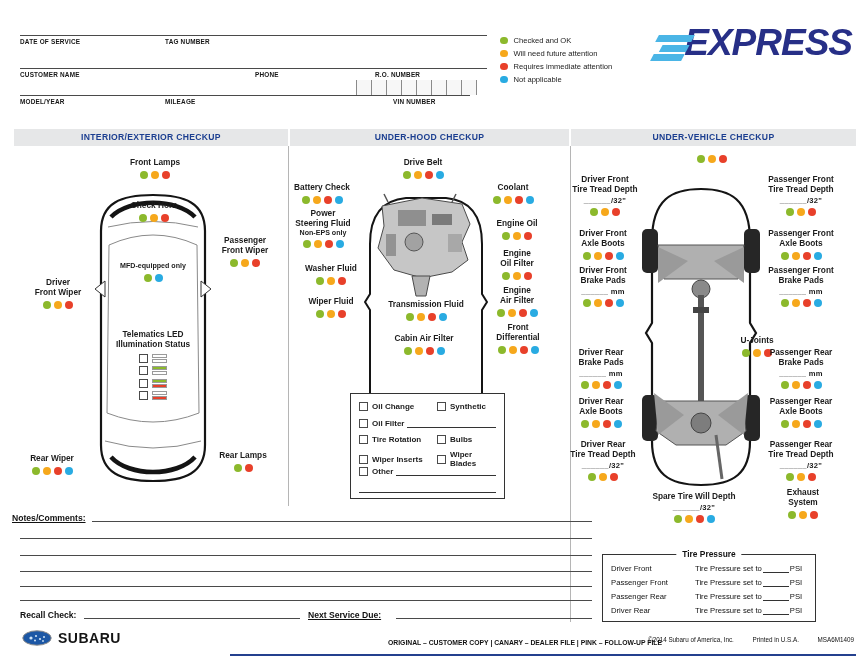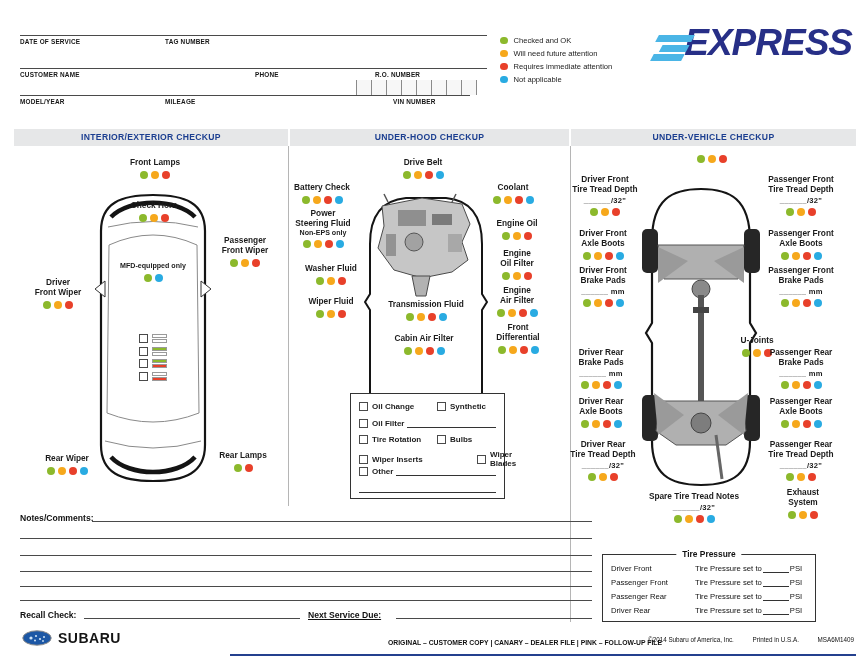--- a/index.html
+++ b/index.html
@@ -207,20 +207,22 @@
     </div>
 </div>
 <div class="item" style="left:93px;top:262px;width:120px;">
   <div class="sub">MFD-equipped only</div>
   <div class="dots">
       <span class="dot" style="background: rgb(140, 185, 44);"></span>
       <span class="dot" style="background: rgb(41, 171, 226);"></span>
     </div>
 </div>
 <div class="item" style="left:93px;top:330px;width:120px;">
+  <div class="lbl">Telematics LED
+Illumination Status</div>
   <div class="tele-rows">
     <div class="tele-row">
       <span class="cb"></span>
       <span class="led">
           <span class="led-bar" style="background: rgb(255, 255, 255);"></span>
           <span class="led-bar" style="background: rgb(255, 255, 255);"></span>
         </span>
     </div>
     <div class="tele-row">
       <span class="cb"></span>
@@ -238,21 +240,21 @@
     </div>
     <div class="tele-row">
       <span class="cb"></span>
       <span class="led">
           <span class="led-bar" style="background: rgb(255, 255, 255);"></span>
           <span class="led-bar" style="background: rgb(232, 64, 42);"></span>
         </span>
     </div>
   </div>
 </div>
-<div class="item" style="left:27px;top:454px;width:80px;">
+<div class="item" style="left:12px;top:454px;width:80px;">
   <div class="lbl">Rear Wiper</div>
   <div class="dots">
       <span class="dot" style="background: rgb(140, 185, 44);"></span>
       <span class="dot" style="background: rgb(246, 168, 28);"></span>
       <span class="dot" style="background: rgb(232, 64, 42);"></span>
       <span class="dot" style="background: rgb(41, 171, 226);"></span>
     </div>
 </div>
 <div class="item" style="left:203px;top:451px;width:80px;">
   <div class="lbl">Rear Lamps</div>
@@ -391,21 +393,21 @@
   <div class="sbox-row" style="top:41px;">
     <span class="scell">
         <span class="cb"></span>
         <span>Tire Rotation</span>
       </span>
     <span class="scell2">
         <span class="cb"></span>
         <span>Bulbs</span>
       </span>
   </div>
-  <div class="sbox-row" style="top:56px;gap:40px;">
+  <div class="sbox-row" style="top:56px;">
     <span class="scell">
         <span class="cb"></span>
         <span>Wiper Inserts</span>
       </span>
     <span class="scell2">
         <span class="cb"></span>
         <span>Wiper Blades</span>
       </span>
   </div>
   <div class="sbox-row" style="top:73px;">
@@ -551,21 +553,21 @@
   <div class="lbl">Passenger Rear
 Tire Tread Depth</div>
   <div class="blank">______/32"</div>
   <div class="dots">
       <span class="dot" style="background: rgb(140, 185, 44);"></span>
       <span class="dot" style="background: rgb(246, 168, 28);"></span>
       <span class="dot" style="background: rgb(232, 64, 42);"></span>
     </div>
 </div>
 <div class="item" style="left:624px;top:492px;width:140px;">
-  <div class="lbl">Spare Tire Tread Notes</div>
+  <div class="lbl">Spare Tire Will Depth</div>
   <div class="blank">______/32"</div>
   <div class="dots">
       <span class="dot" style="background: rgb(140, 185, 44);"></span>
       <span class="dot" style="background: rgb(246, 168, 28);"></span>
       <span class="dot" style="background: rgb(232, 64, 42);"></span>
       <span class="dot" style="background: rgb(41, 171, 226);"></span>
     </div>
 </div>
 <div class="item" style="left:763px;top:488px;width:80px;">
   <div class="lbl">Exhaust
@@ -598,21 +600,21 @@
     <span>PSI</span>
   </div>
   <div class="tp-row" style="top:51px;">
     <span class="tp-pos">Driver Rear</span>
     <span>Tire Pressure set to</span>
     <span class="tp-line"></span>
     <span>PSI</span>
   </div>
 </div>
 
-<div class="blabel" style="left:20px;top:513px;">Notes/Comments:</div>
+<div class="blabel" style="left:12px;top:513px;text-decoration:underline;">Notes/Comments:</div>
 <div class="hline" style="left:92px;top:521px;width:500px;"></div>
 <div class="hline" style="left:20px;top:538px;width:572px;"></div>
 <div class="hline" style="left:20px;top:555px;width:572px;"></div>
 <div class="hline" style="left:20px;top:571px;width:572px;"></div>
 <div class="hline" style="left:20px;top:586px;width:572px;"></div>
 <div class="hline" style="left:20px;top:600px;width:572px;"></div>
 
 <div class="blabel" style="left:20px;top:610px;">Recall Check:</div>
 <div class="hline" style="left:84px;top:618px;width:216px;"></div>
 <div class="blabel" style="left:308px;top:610px;text-decoration:underline;">Next Service Due:</div>

